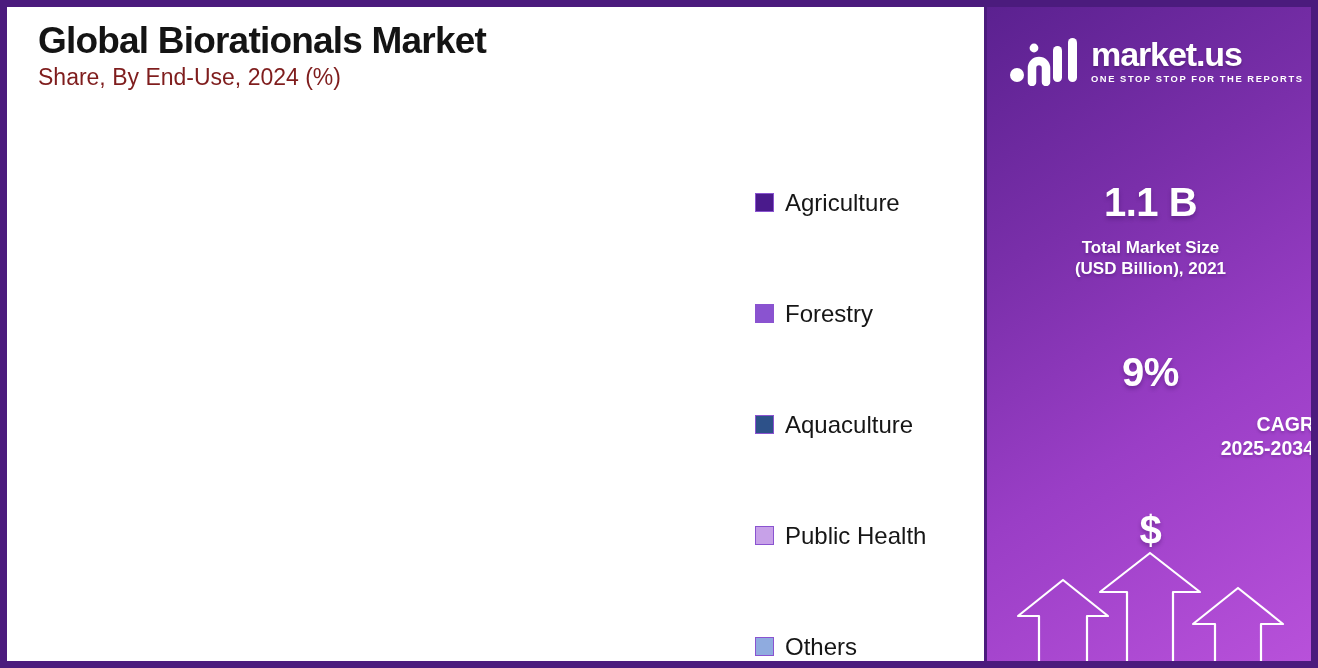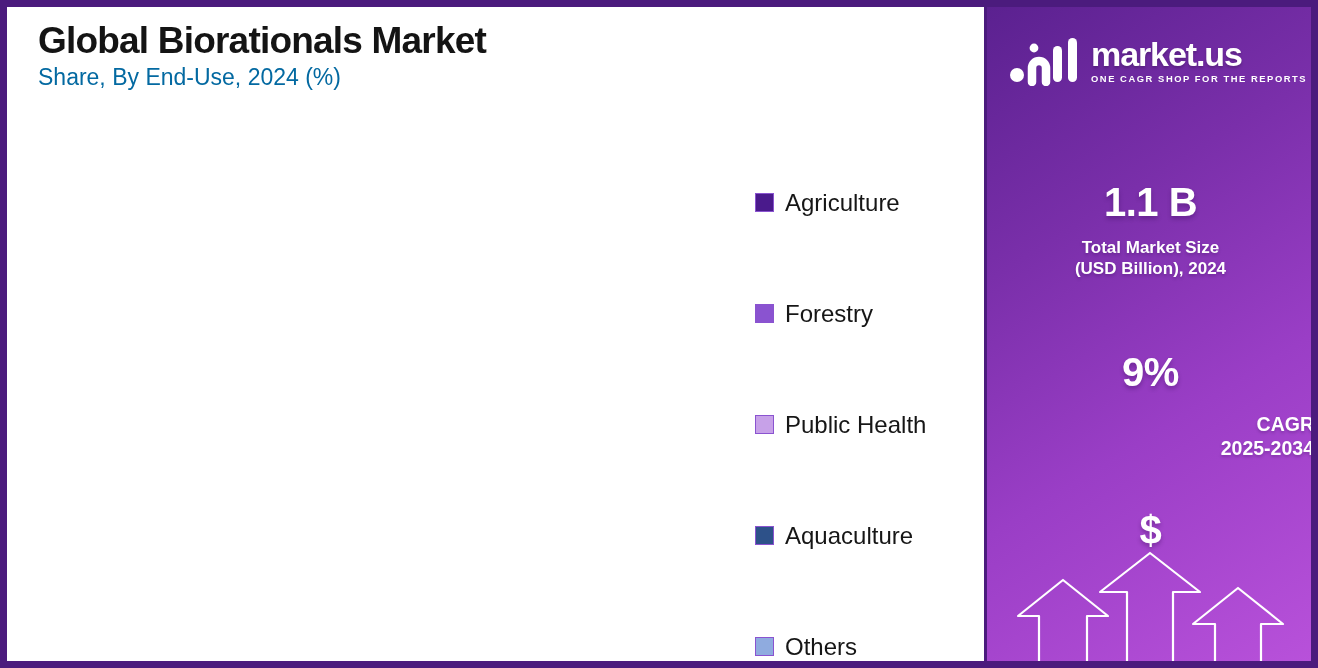--- a/index.html
+++ b/index.html
@@ -32,21 +32,21 @@
     font-weight:bold;
     letter-spacing:-0.8px;
     color:#141414;
     white-space:nowrap;
   }
   #chart-subtitle{
     position:absolute;
     left:31px; top:57px;
     font-size:23px;
     font-weight:400;
-    color:#0369a1;
+    color:#7f1d1d;
     white-space:nowrap;
   }
 
   
   #pie-wrap{
     position:absolute;
     left:78px; top:112px;
     width:535px; height:535px;
   }
   #pie-shadow{
@@ -213,26 +213,26 @@
     <div id="legend">
         <div class="legend-item">
           <span class="legend-swatch" style="background: rgb(74, 26, 140);"></span>
           <span class="legend-label">Agriculture</span>
         </div>
         <div class="legend-item">
           <span class="legend-swatch" style="background: rgb(138, 83, 208);"></span>
           <span class="legend-label">Forestry</span>
         </div>
         <div class="legend-item">
+          <span class="legend-swatch" style="background: rgb(45, 81, 137);"></span>
+          <span class="legend-label">Aquaculture</span>
+        </div>
+        <div class="legend-item">
           <span class="legend-swatch" style="background: rgb(199, 161, 232);"></span>
           <span class="legend-label">Public Health</span>
-        </div>
-        <div class="legend-item">
-          <span class="legend-swatch" style="background: rgb(45, 81, 137);"></span>
-          <span class="legend-label">Aquaculture</span>
         </div>
         <div class="legend-item">
           <span class="legend-swatch" style="background: rgb(143, 171, 223);"></span>
           <span class="legend-label">Others</span>
         </div>
       </div>
 
   </div>
 
   <div id="stats-panel">
@@ -240,29 +240,29 @@
     <div id="brand-logo">
       <svg id="logo-mark" viewBox="0 0 74 54">
         <circle cx="8" cy="43" r="7" fill="#ffffff"></circle>
         <path d="M23 50 L23 36 A7 7 0 0 1 37 36 L37 50" fill="none" stroke="#ffffff" stroke-width="8.5" stroke-linecap="round"></path>
         <rect x="44" y="14" width="9" height="36" rx="4.5" fill="#ffffff"></rect>
         <rect x="59" y="6" width="9" height="44" rx="4.5" fill="#ffffff"></rect>
         <circle cx="25" cy="16" r="4.4" fill="#ffffff"></circle>
       </svg>
       <div id="logo-text-block">
         <div id="logo-wordmark">market.us</div>
-        <div id="logo-tagline">ONE CAGR SHOP FOR THE REPORTS</div>
+        <div id="logo-tagline">ONE STOP STOP FOR THE REPORTS</div>
       </div>
     </div>
 
     <div class="stat-block" id="stat-market-size">
       <div class="stat-value">1.1 B</div>
       <div class="stat-caption">
         <div>Total Market Size</div>
-        <div>(USD Billion), 2024</div>
+        <div>(USD Billion), 2021</div>
       </div>
     </div>
 
     <div class="stat-block" id="stat-cagr">
       <div class="stat-value">9%</div>
       <div class="stat-caption-sm">
         <div>CAGR</div>
         <div>2025-2034</div>
       </div>
     </div>

